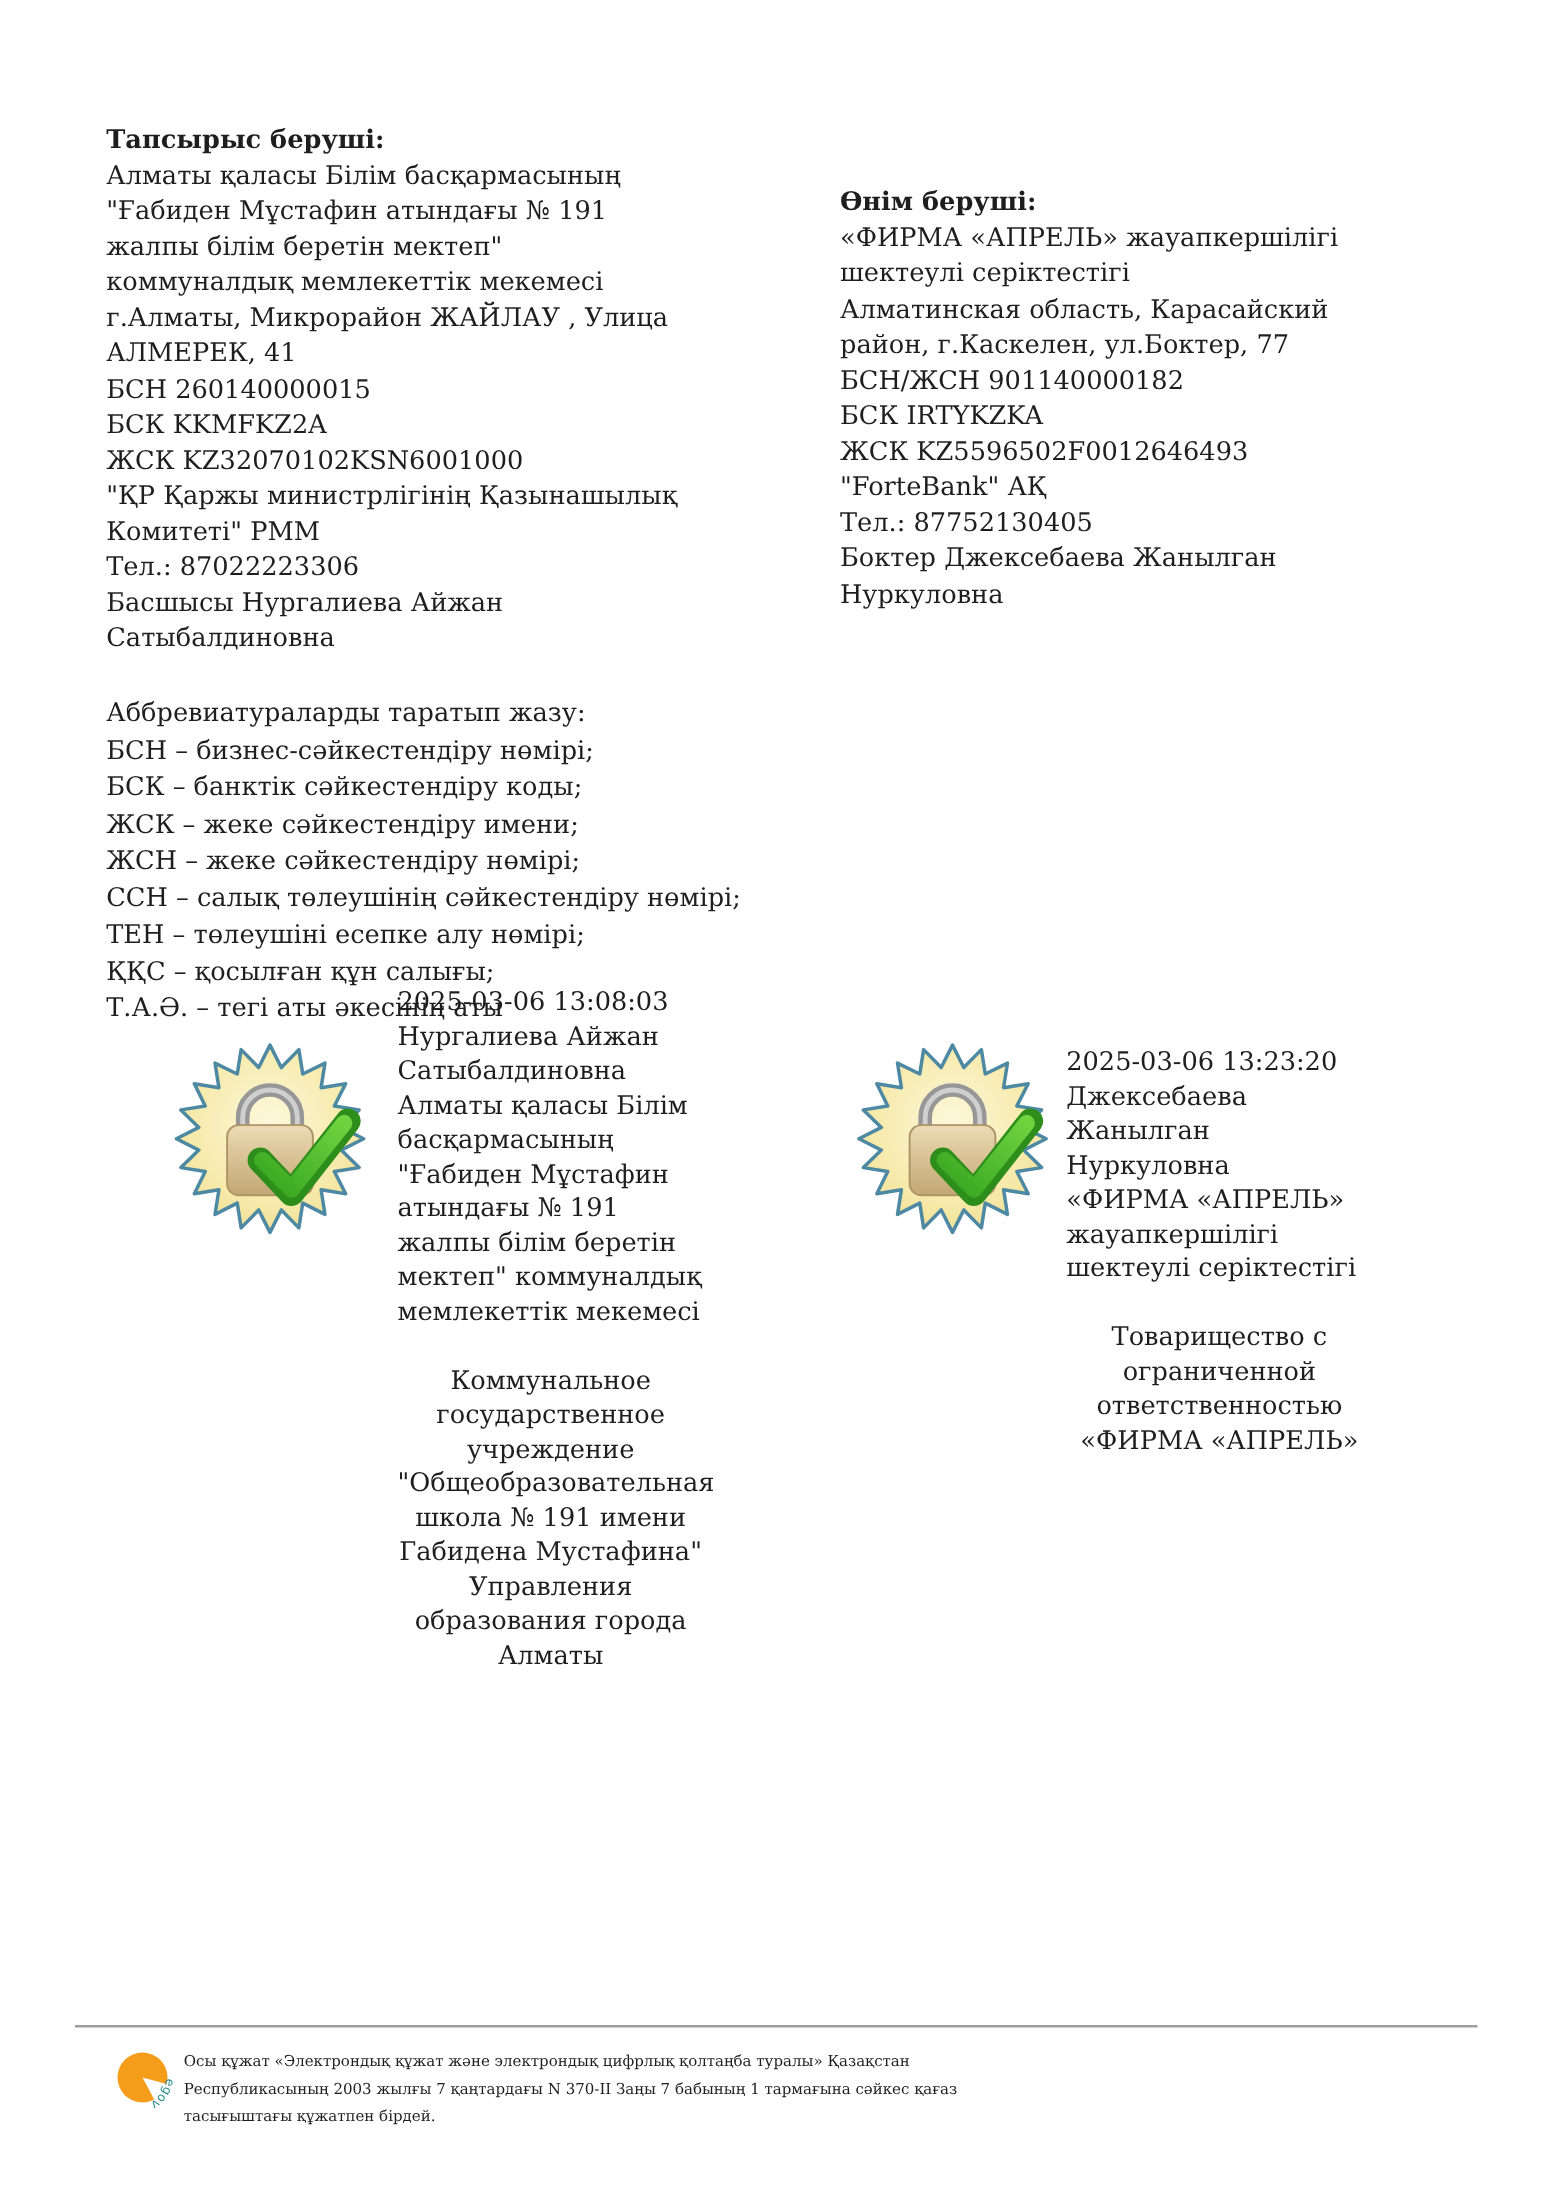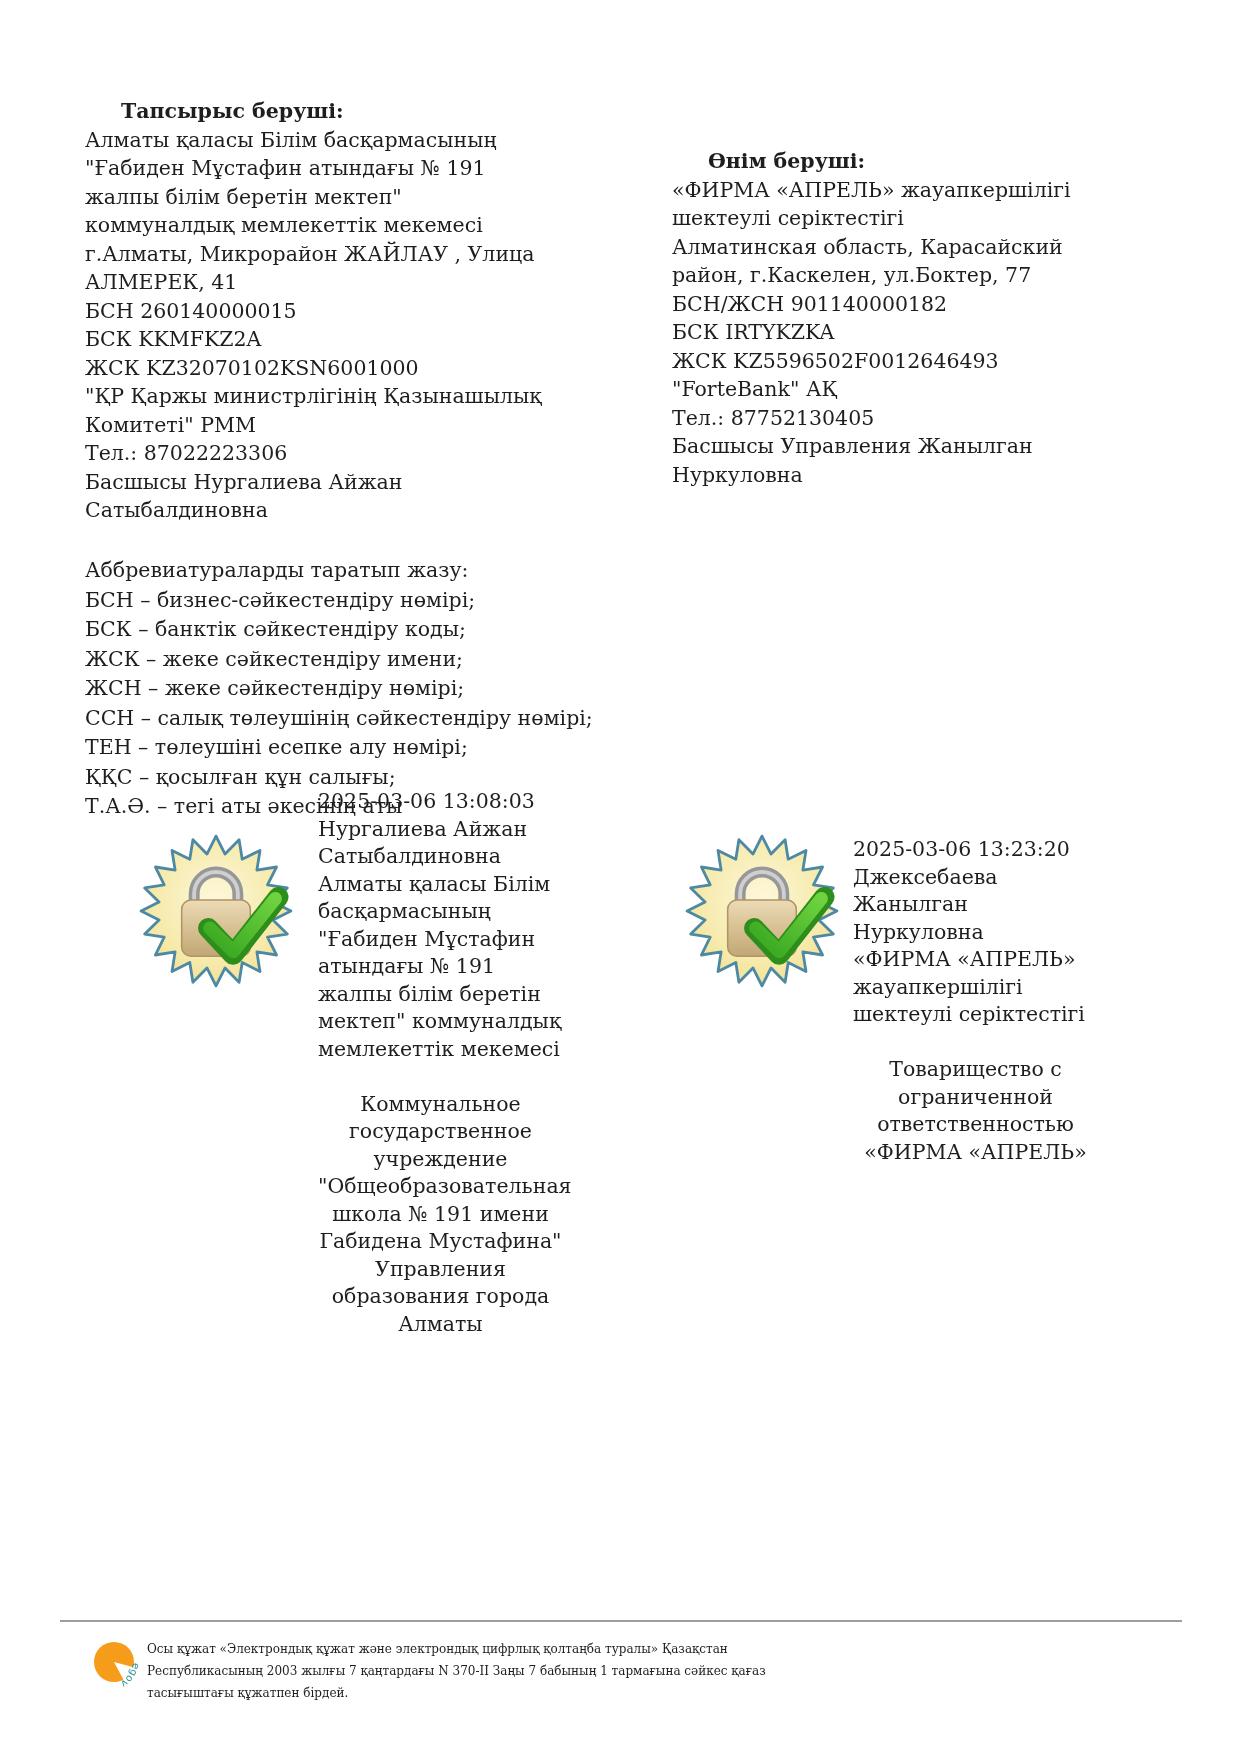--- a/index.html
+++ b/index.html
@@ -6,21 +6,21 @@
   html, body { margin: 0; padding: 0; }
   body {
     width: 1241px; height: 1754px;
     background: #ffffff;
     font-family: "DejaVu Serif", "Liberation Serif", serif;
     color: #1e1e1e;
   }
   .page { position: relative; width: 1241px; height: 1754px; overflow: hidden; background:#fff; }
   .abs { position: absolute; }
   .txt { font-size: 20.5px; line-height: 28.5px; }
-  .heading { font-weight: bold; margin-left: 36px; }
+  .heading { font-weight: bold; }
   .abbr-list { line-height: 29.5px; }
   .sig-text { font-size: 20.5px; line-height: 27.5px; }
   .sig-ru { margin-top: 27.5px; text-align: center; }
   .ln { white-space: pre; }
   .rule {
     position: absolute; left: 60px; top: 1620px; width: 1122px;
     border-top: 2px solid #9e9e9e;
   }
   .footer-text { font-size: 12px; line-height: 22px; }
   svg.seal, svg.logo { display: block; }
@@ -90,21 +90,21 @@
     <div>
         <div class="ln">«ФИРМА «АПРЕЛЬ» жауапкершілігі</div>
         <div class="ln">шектеулі серіктестігі</div>
         <div class="ln">Алматинская область, Карасайский</div>
         <div class="ln">район, г.Каскелен, ул.Боктер, 77</div>
         <div class="ln">БСН/ЖСН 901140000182</div>
         <div class="ln">БСК IRTYKZKA</div>
         <div class="ln">ЖСК KZ5596502F0012646493</div>
         <div class="ln">"ForteBank" АҚ</div>
         <div class="ln">Тел.: 87752130405</div>
-        <div class="ln">Басшысы Управления Жанылган</div>
+        <div class="ln">Боктер Джексебаева Жанылган</div>
         <div class="ln">Нуркуловна</div>
       </div>
   </div>
 
   <div class="abs txt abbr-list" style="left:85px; top:556px; width:560px">
     <div>Аббревиатураларды таратып жазу:</div>
     <div>
         <div class="ln">БСН – бизнес-сәйкестендіру нөмірі;</div>
         <div class="ln">БСК – банктік сәйкестендіру коды;</div>
         <div class="ln">ЖСК – жеке сәйкестендіру имени;</div>

